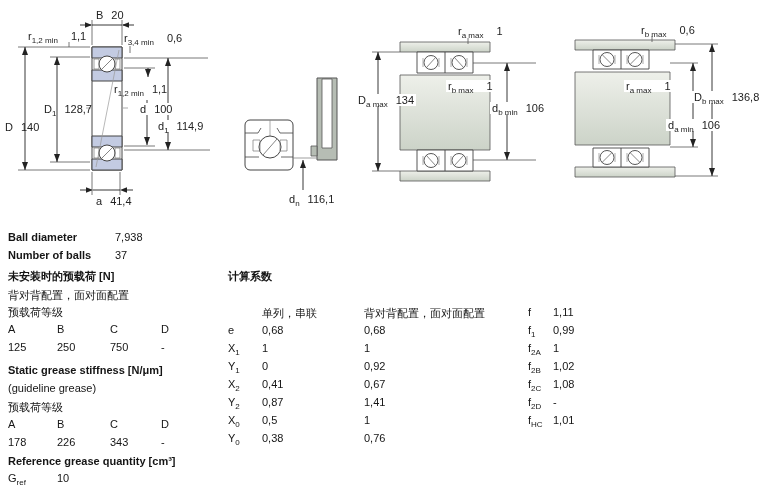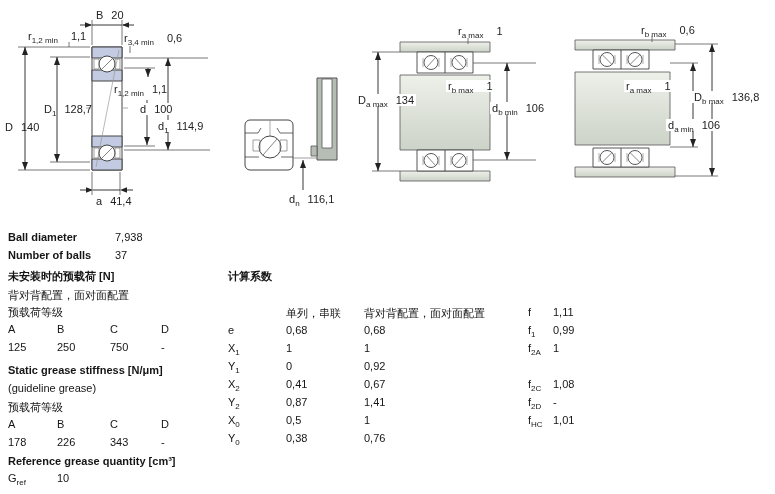--- a/index.html
+++ b/index.html
@@ -12,21 +12,21 @@
   .vg{margin-left:13px;}
   .bg{background:#fff;padding:0 2px;}
   .dim{font-size:11px;color:#222;}
   
   .c0{position:absolute;left:0;}
   .c1{position:absolute;left:49px;}
   .c2{position:absolute;left:102px;}
   .c3{position:absolute;left:153px;}
   
   .m0{position:absolute;left:0;}
-  .m1{position:absolute;left:34px;margin-left:24px;}
+  .m1{position:absolute;left:34px;}
   .m2{position:absolute;left:136px;}
   
   .r1{position:absolute;left:25px;}
   svg line, svg rect, svg circle, svg path, svg polygon{vector-effect:non-scaling-stroke;}
 </style>
 </head>
 <body>
 
 <div class="canvas">
 
@@ -347,20 +347,24 @@
     <span class="r1">1,11</span>
   </div>
   <div class="abs" style="left:528px;top:324px;width:120px;height:13px">
     <span class="m0"><span>f</span><sub>1</sub></span>
     <span class="r1">0,99</span>
   </div>
   <div class="abs" style="left:528px;top:342px;width:120px;height:13px">
     <span class="m0"><span>f</span><sub>2A</sub></span>
     <span class="r1">1</span>
   </div>
+  <div class="abs" style="left:528px;top:360px;width:120px;height:13px">
+    <span class="m0"><span>f</span><sub>2B</sub></span>
+    <span class="r1">1,02</span>
+  </div>
   <div class="abs" style="left:528px;top:378px;width:120px;height:13px">
     <span class="m0"><span>f</span><sub>2C</sub></span>
     <span class="r1">1,08</span>
   </div>
   <div class="abs" style="left:528px;top:396px;width:120px;height:13px">
     <span class="m0"><span>f</span><sub>2D</sub></span>
     <span class="r1">-</span>
   </div>
   <div class="abs" style="left:528px;top:414px;width:120px;height:13px">
     <span class="m0"><span>f</span><sub>HC</sub></span>

